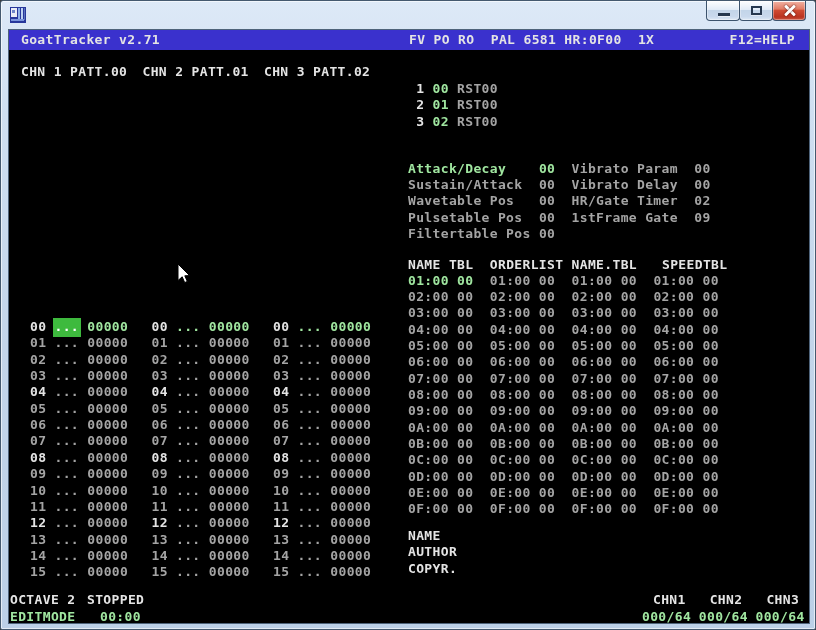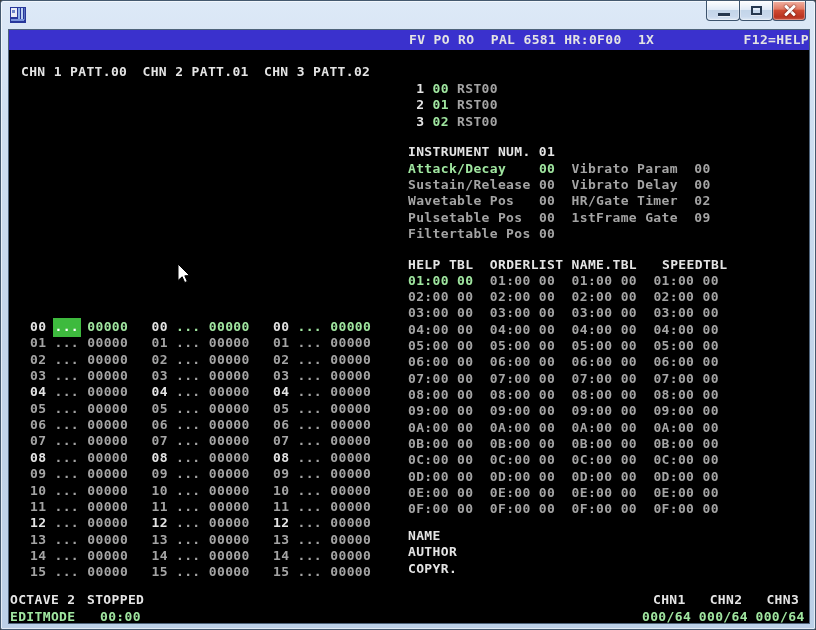--- a/index.html
+++ b/index.html
@@ -61,32 +61,32 @@
       </div>
       <div class="cap-btn close">
         <span class="g-x a"></span>
         <span class="g-x b"></span>
       </div>
     </div>
   </div>
 
   <div class="content" id="screen">
     <div class="bluebar">
+      <span class="ln w" style="left:12px;top:2px">GoatTracker v2.71</span>
       <span class="ln w" style="left:400px;top:2px">FV PO RO  PAL 6581 HR:0F00  1X</span>
-      <span class="ln w" style="right:0;top:2px">F12=HELP</span>
+      <span class="ln w" style="right:14px;top:2px">F12=HELP</span>
     </div>
 
     <span class="ln w" style="left:12px;top:34px">CHN 1 PATT.00</span>
     <span class="ln w" style="left:133.5px;top:34px">CHN 2 PATT.01</span>
     <span class="ln w" style="left:255px;top:34px">CHN 3 PATT.02</span>
 
 
-    <span class="ln w" style="left:399px;top:114px">INSTRUMENT NUM. 01</span>
-
-    <span class="ln w" style="left:399px;top:227px">HELP TBL</span>
+
+    <span class="ln w" style="left:399px;top:227px">NAME TBL</span>
     <span class="ln w" style="left:480.8px;top:227px">ORDERLIST</span>
     <span class="ln w" style="left:562.6px;top:227px">NAME.TBL</span>
     <span class="ln w" style="left:653px;top:227px">SPEEDTBL</span>
 
     <span class="ln w" style="left:399px;top:498px">NAME</span>
     <span class="ln w" style="left:399px;top:514.4px">AUTHOR</span>
     <span class="ln w" style="left:399px;top:530.7px">COPYR.</span>
 
     <span class="ln w" style="left:1px;top:562px">OCTAVE 2</span>
     <span class="ln w" style="left:78px;top:562px">STOPPED</span>
@@ -105,21 +105,21 @@
       <span class="ln w" style="left: 407.2px; top: 67.15px;">2</span>
       <span class="ln gn" style="left: 423.5px; top: 67.15px;">01</span>
       <span class="ln gy" style="left: 448.1px; top: 67.15px;">RST00</span>
       <span class="ln w" style="left: 407.2px; top: 83.5px;">3</span>
       <span class="ln gn" style="left: 423.5px; top: 83.5px;">02</span>
       <span class="ln gy" style="left: 448.1px; top: 83.5px;">RST00</span>
       <span class="ln gn" style="left: 399px; top: 130.6px;">Attack/Decay</span>
       <span class="ln gn" style="left: 529.9px; top: 130.6px;">00</span>
       <span class="ln gy" style="left: 562.6px; top: 130.6px;">Vibrato Param</span>
       <span class="ln gy" style="left: 685.3px; top: 130.6px;">00</span>
-      <span class="ln gy" style="left: 399px; top: 146.95px;">Sustain/Release</span>
+      <span class="ln gy" style="left: 399px; top: 146.95px;">Sustain/Attack</span>
       <span class="ln gy" style="left: 529.9px; top: 146.95px;">00</span>
       <span class="ln gy" style="left: 562.6px; top: 146.95px;">Vibrato Delay</span>
       <span class="ln gy" style="left: 685.3px; top: 146.95px;">00</span>
       <span class="ln gy" style="left: 399px; top: 163.3px;">Wavetable Pos</span>
       <span class="ln gy" style="left: 529.9px; top: 163.3px;">00</span>
       <span class="ln gy" style="left: 562.6px; top: 163.3px;">HR/Gate Timer</span>
       <span class="ln gy" style="left: 685.3px; top: 163.3px;">02</span>
       <span class="ln gy" style="left: 399px; top: 179.65px;">Pulsetable Pos</span>
       <span class="ln gy" style="left: 529.9px; top: 179.65px;">00</span>
       <span class="ln gy" style="left: 562.6px; top: 179.65px;">1stFrame Gate</span>

